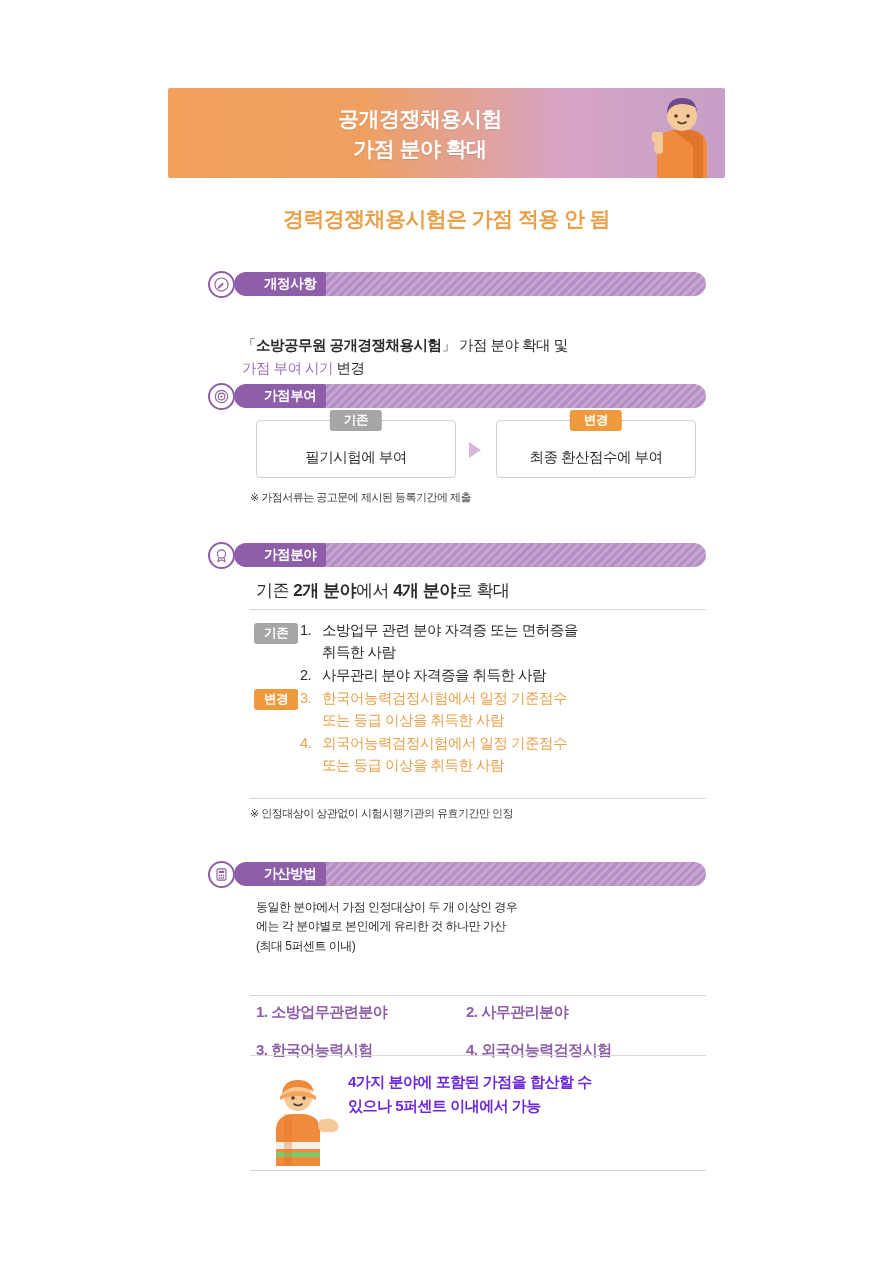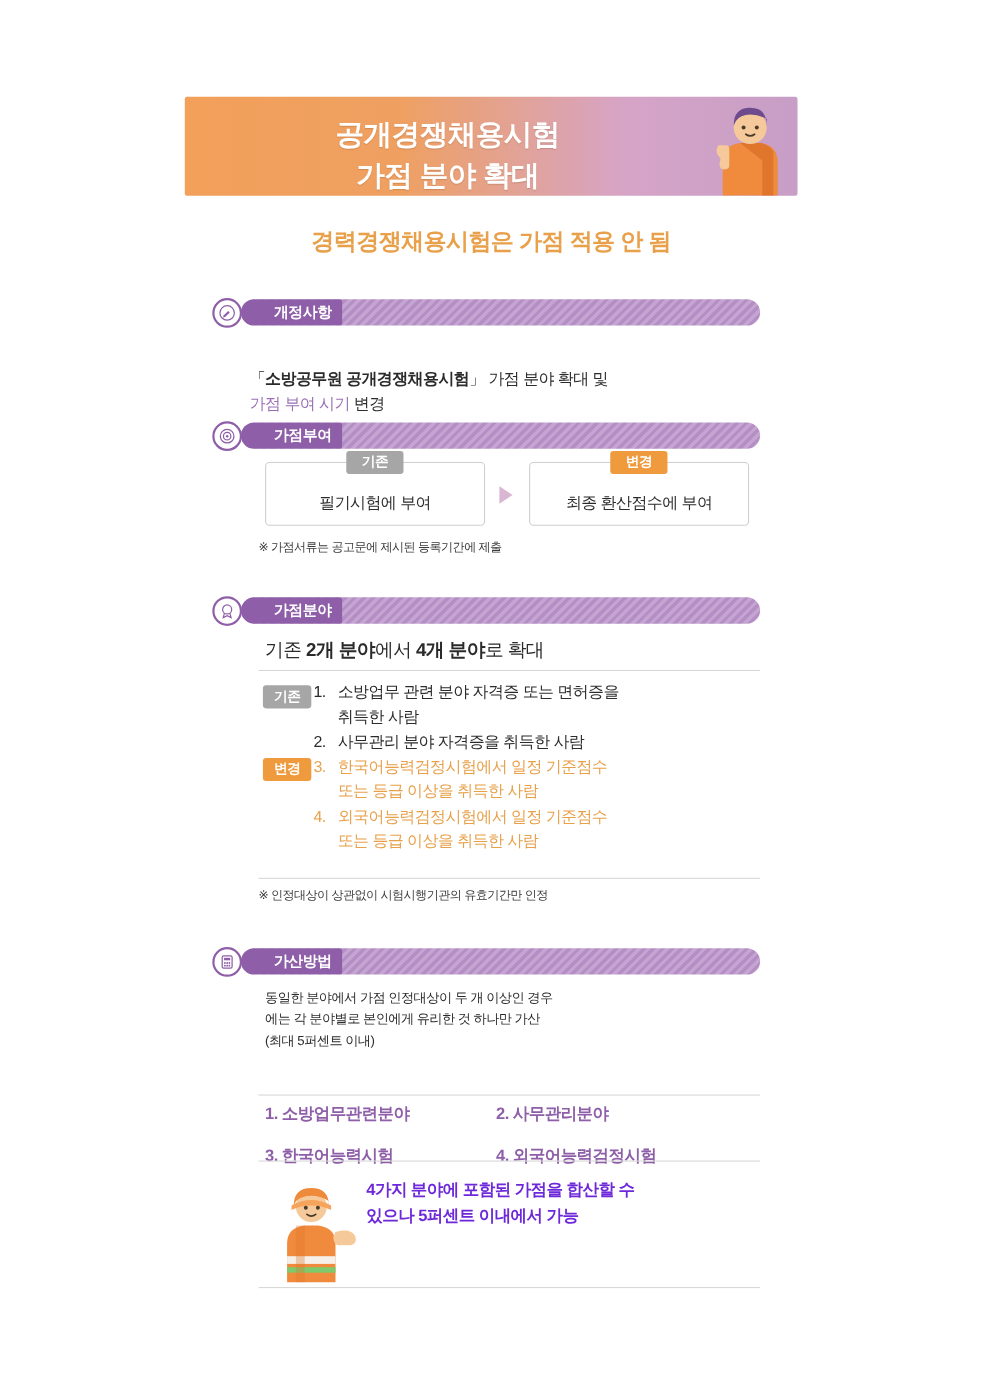--- a/index.html
+++ b/index.html
@@ -16,46 +16,46 @@
   .banner {
     position: absolute;
     left: 168px; top: 88px;
     width: 557px; height: 90px;
     background: linear-gradient(90deg, #f2a05a 0%, #efa061 35%, #d6a4c7 72%, #c79ec6 100%);
     border-radius: 2px;
     overflow: hidden;
   }
   .banner-title {
     position: absolute;
-    left: 4px; top: 16px;
+    left: 17px; top: 16px;
     width: 470px;
     text-align: center;
     color: #ffffff;
-    font-size: 26px;
+    font-size: 21px;
     font-weight: bold;
     line-height: 1.42;
     letter-spacing: -0.5px;
     text-shadow: 0 1px 1px rgba(120,70,30,0.25);
   }
   .banner-figure { position: absolute; right: 8px; bottom: 0; width: 90px; height: 90px; }
 
   
   .sub-heading {
     position: absolute;
     left: 168px; top: 205px;
     width: 557px;
     text-align: center;
     font-size: 21px;
     font-weight: bold;
     color: #e8a04a;
     letter-spacing: -0.6px;
   }
 
   
-  .section { position: absolute; left: 193px; width: 498px; }
+  .section { position: absolute; left: 208px; width: 498px; }
   .sec-head { position: relative; height: 26px; }
   .sec-bar {
     position: absolute; left: 26px; top: 0;
     width: 472px; height: 24px;
     border-radius: 12px;
     background: repeating-linear-gradient(135deg,
         #b48ec4 0px, #b48ec4 3px, #c4a4d1 3px, #c4a4d1 6px);
     overflow: hidden;
   }
   .sec-bar::after {

